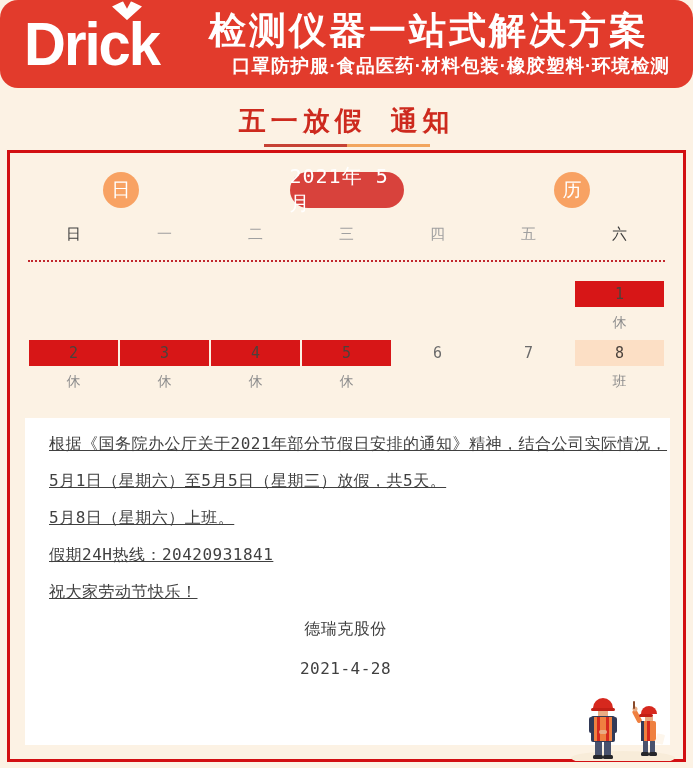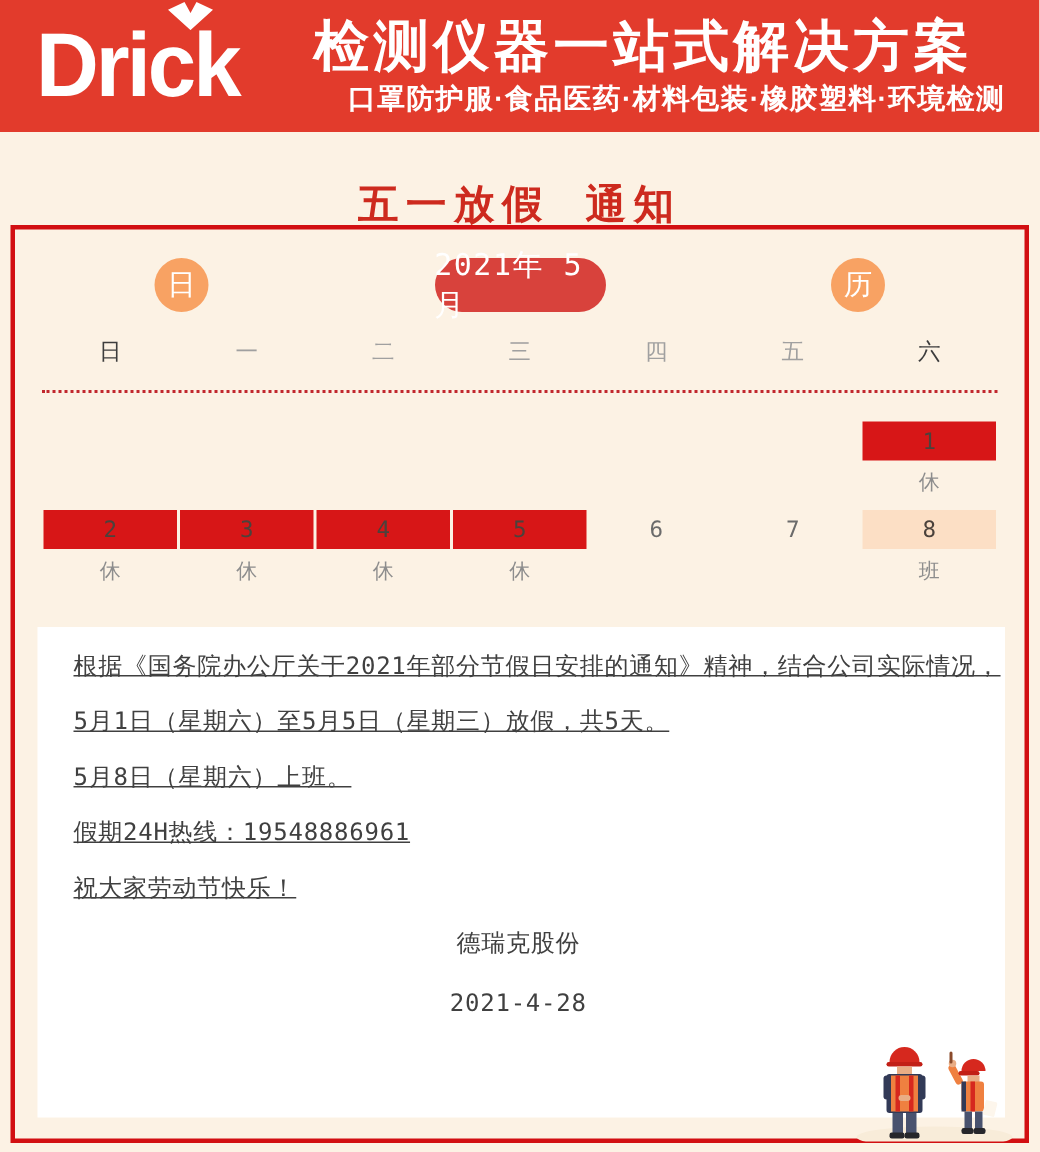--- a/index.html
+++ b/index.html
@@ -9,30 +9,31 @@
     background: #fcf2e4;
     font-family: "DejaVu Sans Mono", "Liberation Mono", monospace;
     overflow: hidden;
   }
 
   
   .brand-header {
     height: 88px; background: #e23b2c; color: #fff;
     display: flex; align-items: center; padding: 0 10px 0 24px;
     font-family: "Liberation Sans", "DejaVu Sans", sans-serif;
+    border-radius: 18px;
   }
   .logo { position: relative; font-size: 58px; font-weight: 800;
     letter-spacing: -2px; line-height: 88px; padding-right: 16px; transform: scaleY(1.04); }
   .logo-fan { position: absolute; left: 88px; top: 3px; }
   .header-text { display: flex; flex-direction: column; justify-content: center; flex: 1; text-align: center; }
   .header-title { font-size: 37px; font-weight: bold; letter-spacing: 3px; white-space: nowrap; line-height: 44px; }
   .header-subtitle { font-size: 18.5px; font-weight: bold; letter-spacing: 1px; white-space: nowrap; line-height: 26px; margin-left: 44px; }
 
   
-  .notice-title-section { height: 62px; text-align: center; padding-top: 30px; }
+  .notice-title-section { height: 62px; text-align: center; padding-top: 15px; }
   .notice-title {
     font-family: "Liberation Serif", "DejaVu Serif", serif;
     font-size: 27px; font-weight: bold; color: #cd2a1e;
     letter-spacing: 5px; word-spacing: 12px; display: inline-block;
   }
   .title-underline {
     width: 166px; height: 3px; margin: 5px auto 0;
     background: linear-gradient(to right, #c64134 50%, #f2a55e 50%);
   }
 
@@ -194,21 +195,21 @@
         <div class="para">
           <div class="line">根据《国务院办公厅关于2021年部分节假日安排的通知》精神，结合公司实际情况，</div>
         </div>
         <div class="para">
           <div class="line">5月1日（星期六）至5月5日（星期三）放假，共5天。</div>
         </div>
         <div class="para">
           <div class="line">5月8日（星期六）上班。</div>
         </div>
         <div class="para">
-          <div class="line">假期24H热线：19548886961</div>
+          <div class="line">假期24H热线：20420931841</div>
         </div>
         <div class="para">
           <div class="line">祝大家劳动节快乐！</div>
         </div>
       </div>
     <div class="sig">德瑞克股份</div>
     <div class="sig date-line">2021-4-28</div>
   </div>
 
   <svg class="workers" width="104" height="64" viewBox="0 0 104 64">

